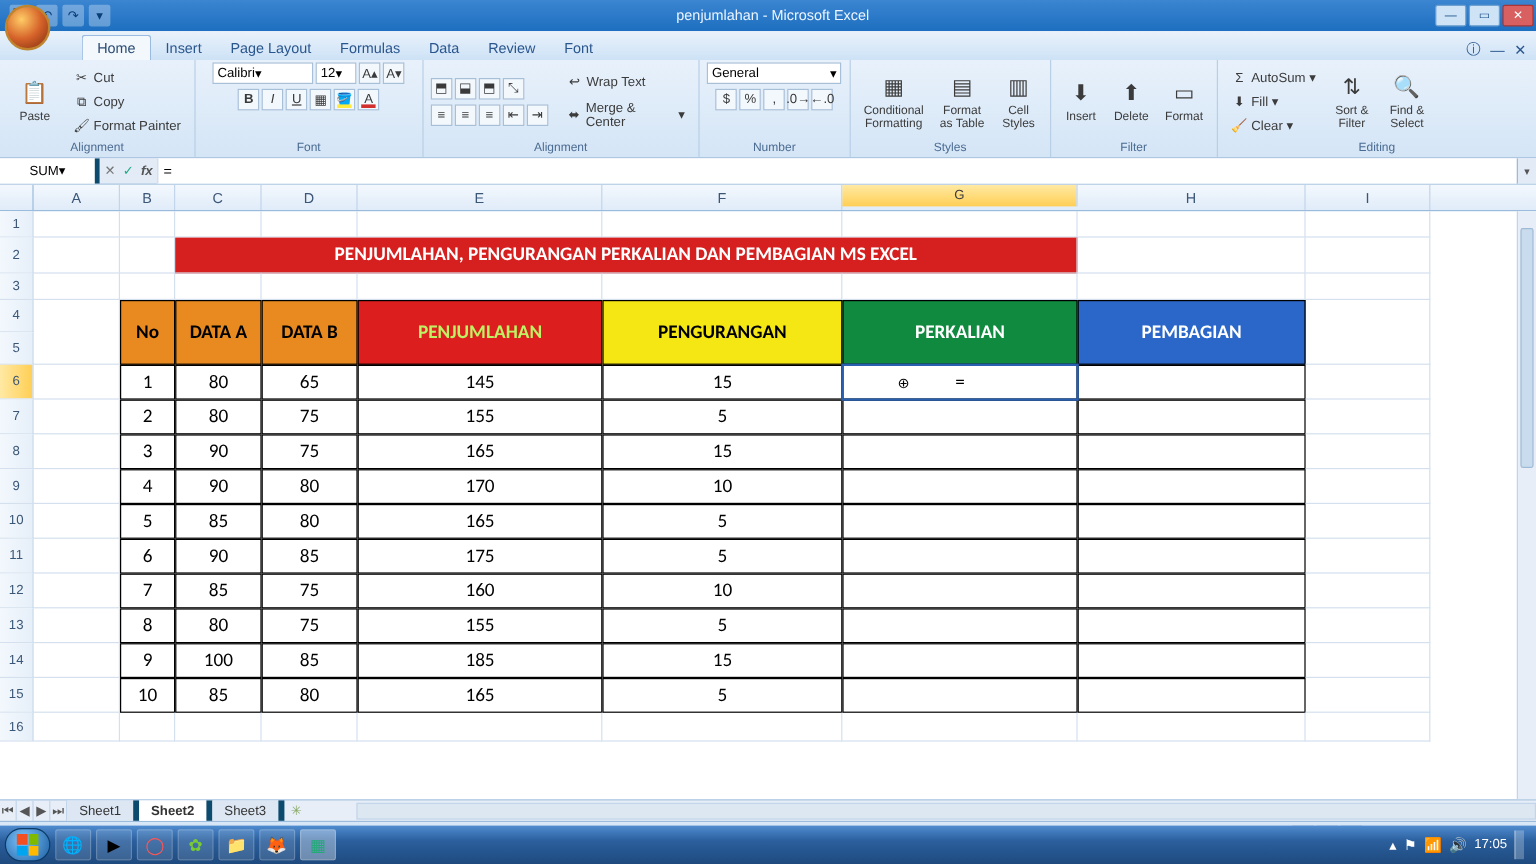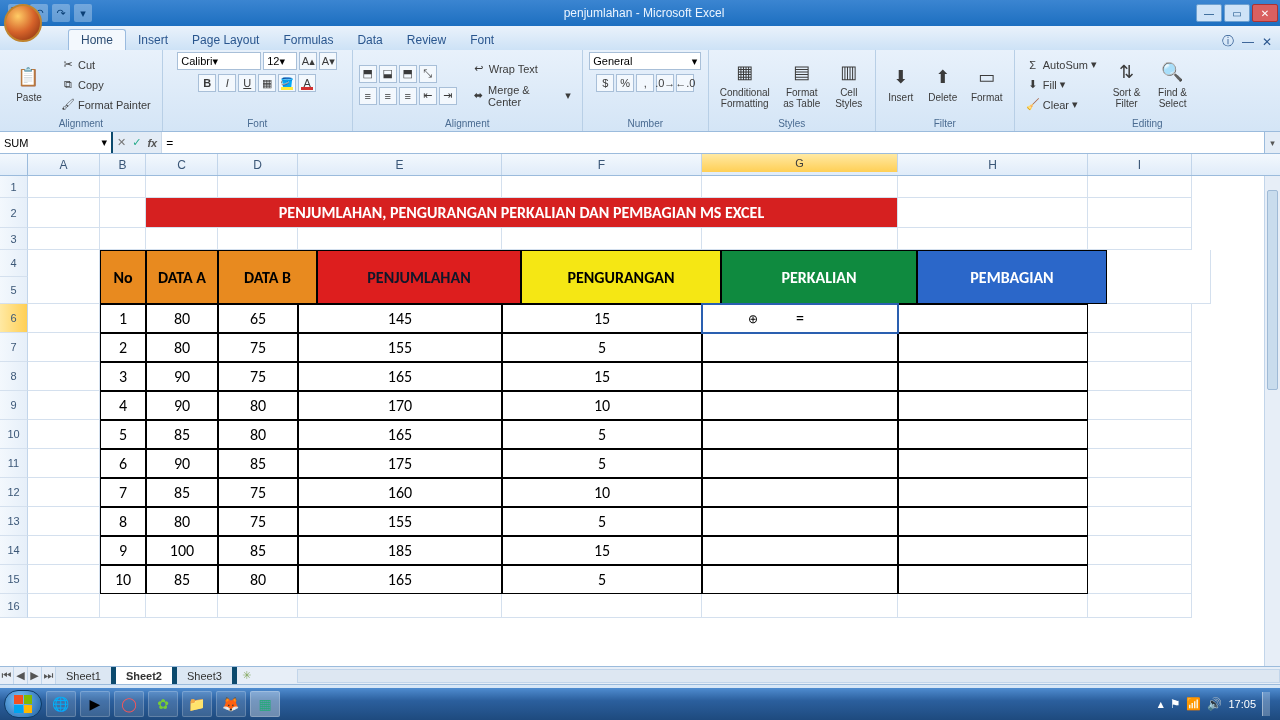--- a/index.html
+++ b/index.html
@@ -30,38 +30,38 @@
 .rbtn { display: flex; align-items: center; gap: 3px; padding: 1px 4px; font-size: 11px; color: #3b3b3b; border: 1px solid transparent; border-radius: 2px; }
 .rbtn .ico { width: 14px; height: 14px; display: inline-flex; align-items: center; justify-content: center; font-size: 11px; }
 .big-btn { display: flex; flex-direction: column; align-items: center; justify-content: center; width: 46px; padding: 2px 2px; font-size: 10px; color: #3b3b3b; text-align: center; line-height: 1.1; }
 .big-btn .ico-lg { width: 24px; height: 24px; display: flex; align-items: center; justify-content: center; font-size: 18px; margin-bottom: 2px; }
 .sel { height: 18px; border: 1px solid #a8bfd8; background: #fff; font-size: 11px; padding: 0 3px; display: flex; align-items: center; }
 .row { display: flex; gap: 2px; align-items: center; }
 .sq { width: 18px; height: 18px; border: 1px solid #a8bfd8; background: #f3f8fd; display: flex; align-items: center; justify-content: center; font-size: 11px; color: #3a3a3a; }
 
 
 .fbar { height: 22px; background: #e3ecf6; border-bottom: 1px solid #9bbbdc; display: flex; align-items: stretch; }
-.namebox { width: 113px; border-right: 2px solid #0c4a6e; background: #fff; font-size: 11px; display: flex; align-items: center; padding: 0 4px; justify-content: space-between; }
+.namebox { width: 83px; border-right: 4px solid #0c4a6e; background: #fff; font-size: 11px; display: flex; align-items: center; padding: 0 4px; justify-content: center; }
 .fbar .fbtns { display: flex; align-items: center; padding: 0 4px; gap: 6px; font-size: 11px; color: #777; }
 .fbar .fx { font-style: italic; font-weight: bold; color: #555; }
 .fbar .formula-input { flex: 1; background: #fff; border-left: 1px solid #ccd9e8; font-size: 12px; padding: 2px 4px; display: flex; align-items: center; }
 .fbar .expand { width: 16px; background: #e3ecf6; border-left: 1px solid #9bbbdc; display: flex; align-items: center; justify-content: center; font-size: 9px; color: #555; }
 
 
 .grid-wrap { position: relative; height: 512px; overflow: hidden; background: #fff; }
 .colheaders { display: flex; height: 22px; background: linear-gradient(#f3f8fd, #e0ecf9); border-bottom: 1px solid #9bbbdc; font-size: 12px; }
 .corner { width: 28px; border-right: 1px solid #9bbbdc; background: linear-gradient(#f3f8fd, #e0ecf9); }
 .ch { border-right: 1px solid #c2d5ea; display: flex; align-items: center; justify-content: center; color: #3b5777; }
 .ch.sel { background: linear-gradient(#ffe9a3, #ffcf55); color: #3b3b3b; border: none; border-right: 1px solid #c2d5ea;}
 .rowhdr { width: 28px; border-right: 1px solid #c2d5ea; border-bottom: 1px solid #d4e0ee; background: linear-gradient(90deg,#f3f8fd,#e6eff9); display: flex; align-items: center; justify-content: center; font-size: 11px; color: #3b5777; }
 .gridrow { display: flex; height: 29px; }
 .cell { border-right: 1px solid #d4e0ee; border-bottom: 1px solid #d4e0ee; display: flex; align-items: center; justify-content: center; font-size: 16px; font-family: Calibri, sans-serif; }
 .title-banner { background: #d62020; color: #fff; font-weight: bold; font-size: 16px; justify-content: center; }
 .hdr-orange { background: #e88a1f; color: #000; font-weight: bold; border: 1px solid #000; }
-.hdr-red { background: #dd1e1e; color: #0f172a; font-weight: bold; border: 1px solid #000; }
+.hdr-red { background: #dd1e1e; color: #bef264; font-weight: bold; border: 1px solid #000; }
 .hdr-yellow { background: #f5e714; color: #000; font-weight: bold; border: 1px solid #000; }
 .hdr-green { background: #0f8a3f; color: #fff; font-weight: bold; border: 1px solid #000; }
 .hdr-blue { background: #2b67c9; color: #fff; font-weight: bold; border: 1px solid #000; }
 .bordered { border: 1px solid #000; }
 .vscroll { position: absolute; right: 0; top: 22px; bottom: 0; width: 16px; background: #e7eef7; border-left: 1px solid #c2d5ea; }
 .vscroll .thumb { position: absolute; top: 14px; left: 2px; right: 2px; height: 200px; background: #c9dced; border: 1px solid #9fbad6; border-radius: 2px; }
 
 
 .sheettabs { height: 18px; background: #e7eef7; border-top: 1px solid #9bbbdc; display: flex; align-items: stretch; font-size: 11px; }
 .sheettabs .nav { display: flex; }
@@ -343,21 +343,21 @@
         <div class="cell " style="width: 104px;"></div>
       </div>
       <div class="gridrow" style="height: 54px;">
         <div style="display: flex; flex-direction: column; width: 28px;">
           <div class="rowhdr" style="height: 27px;">4</div>
           <div class="rowhdr" style="height: 27px;">5</div>
         </div>
         <div class="cell " style="width: 72px;"></div>
         <div class="cell hdr-orange" style="width: 46px;">No</div>
         <div class="cell hdr-orange" style="width: 72px;">DATA A</div>
-        <div class="cell hdr-orange" style="width: 99px;">DATA B</div>
+        <div class="cell hdr-orange" style="width: 80px;">DATA B</div>
         <div class="cell hdr-red" style="width: 204px;">PENJUMLAHAN</div>
         <div class="cell hdr-yellow" style="width: 200px;">PENGURANGAN</div>
         <div class="cell hdr-green" style="width: 196px;">PERKALIAN</div>
         <div class="cell hdr-blue" style="width: 190px;">PEMBAGIAN</div>
         <div class="cell " style="width: 104px;"></div>
       </div>
       <div class="gridrow">
         <div class="rowhdr" style="background: linear-gradient(90deg, rgb(255, 233, 163), rgb(255, 207, 85));">6</div>
         <div class="cell " style="width: 72px;"></div>
         <div class="cell bordered" style="width: 46px;">1</div>

